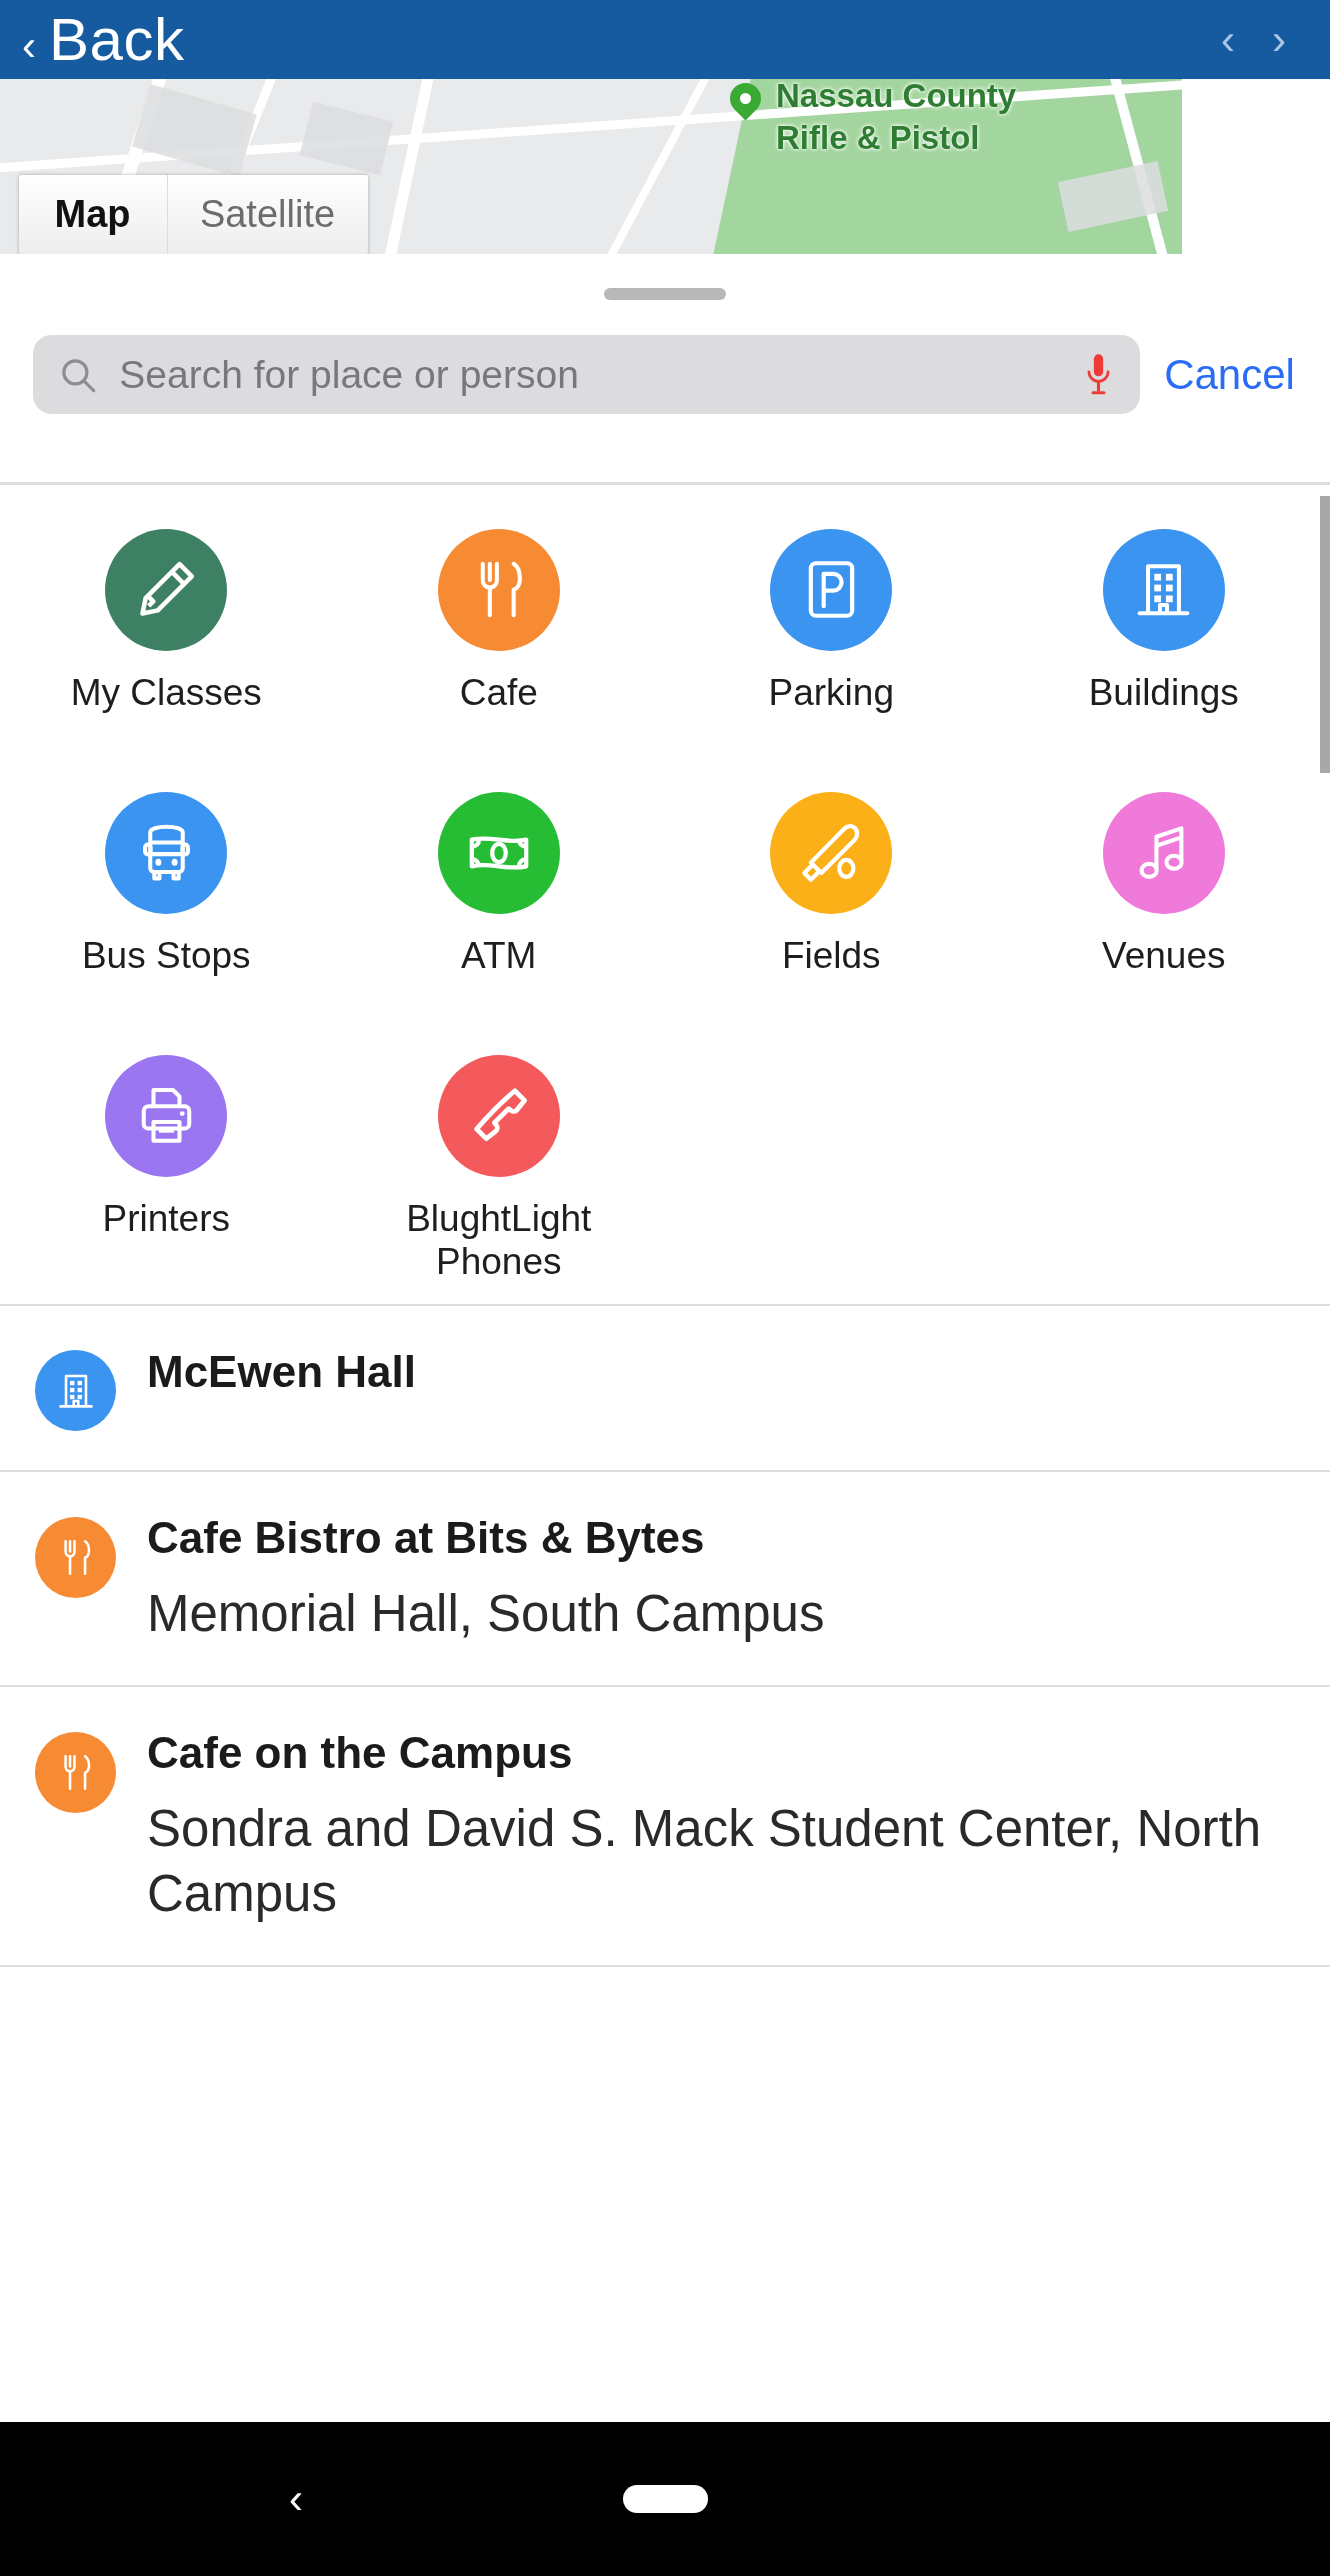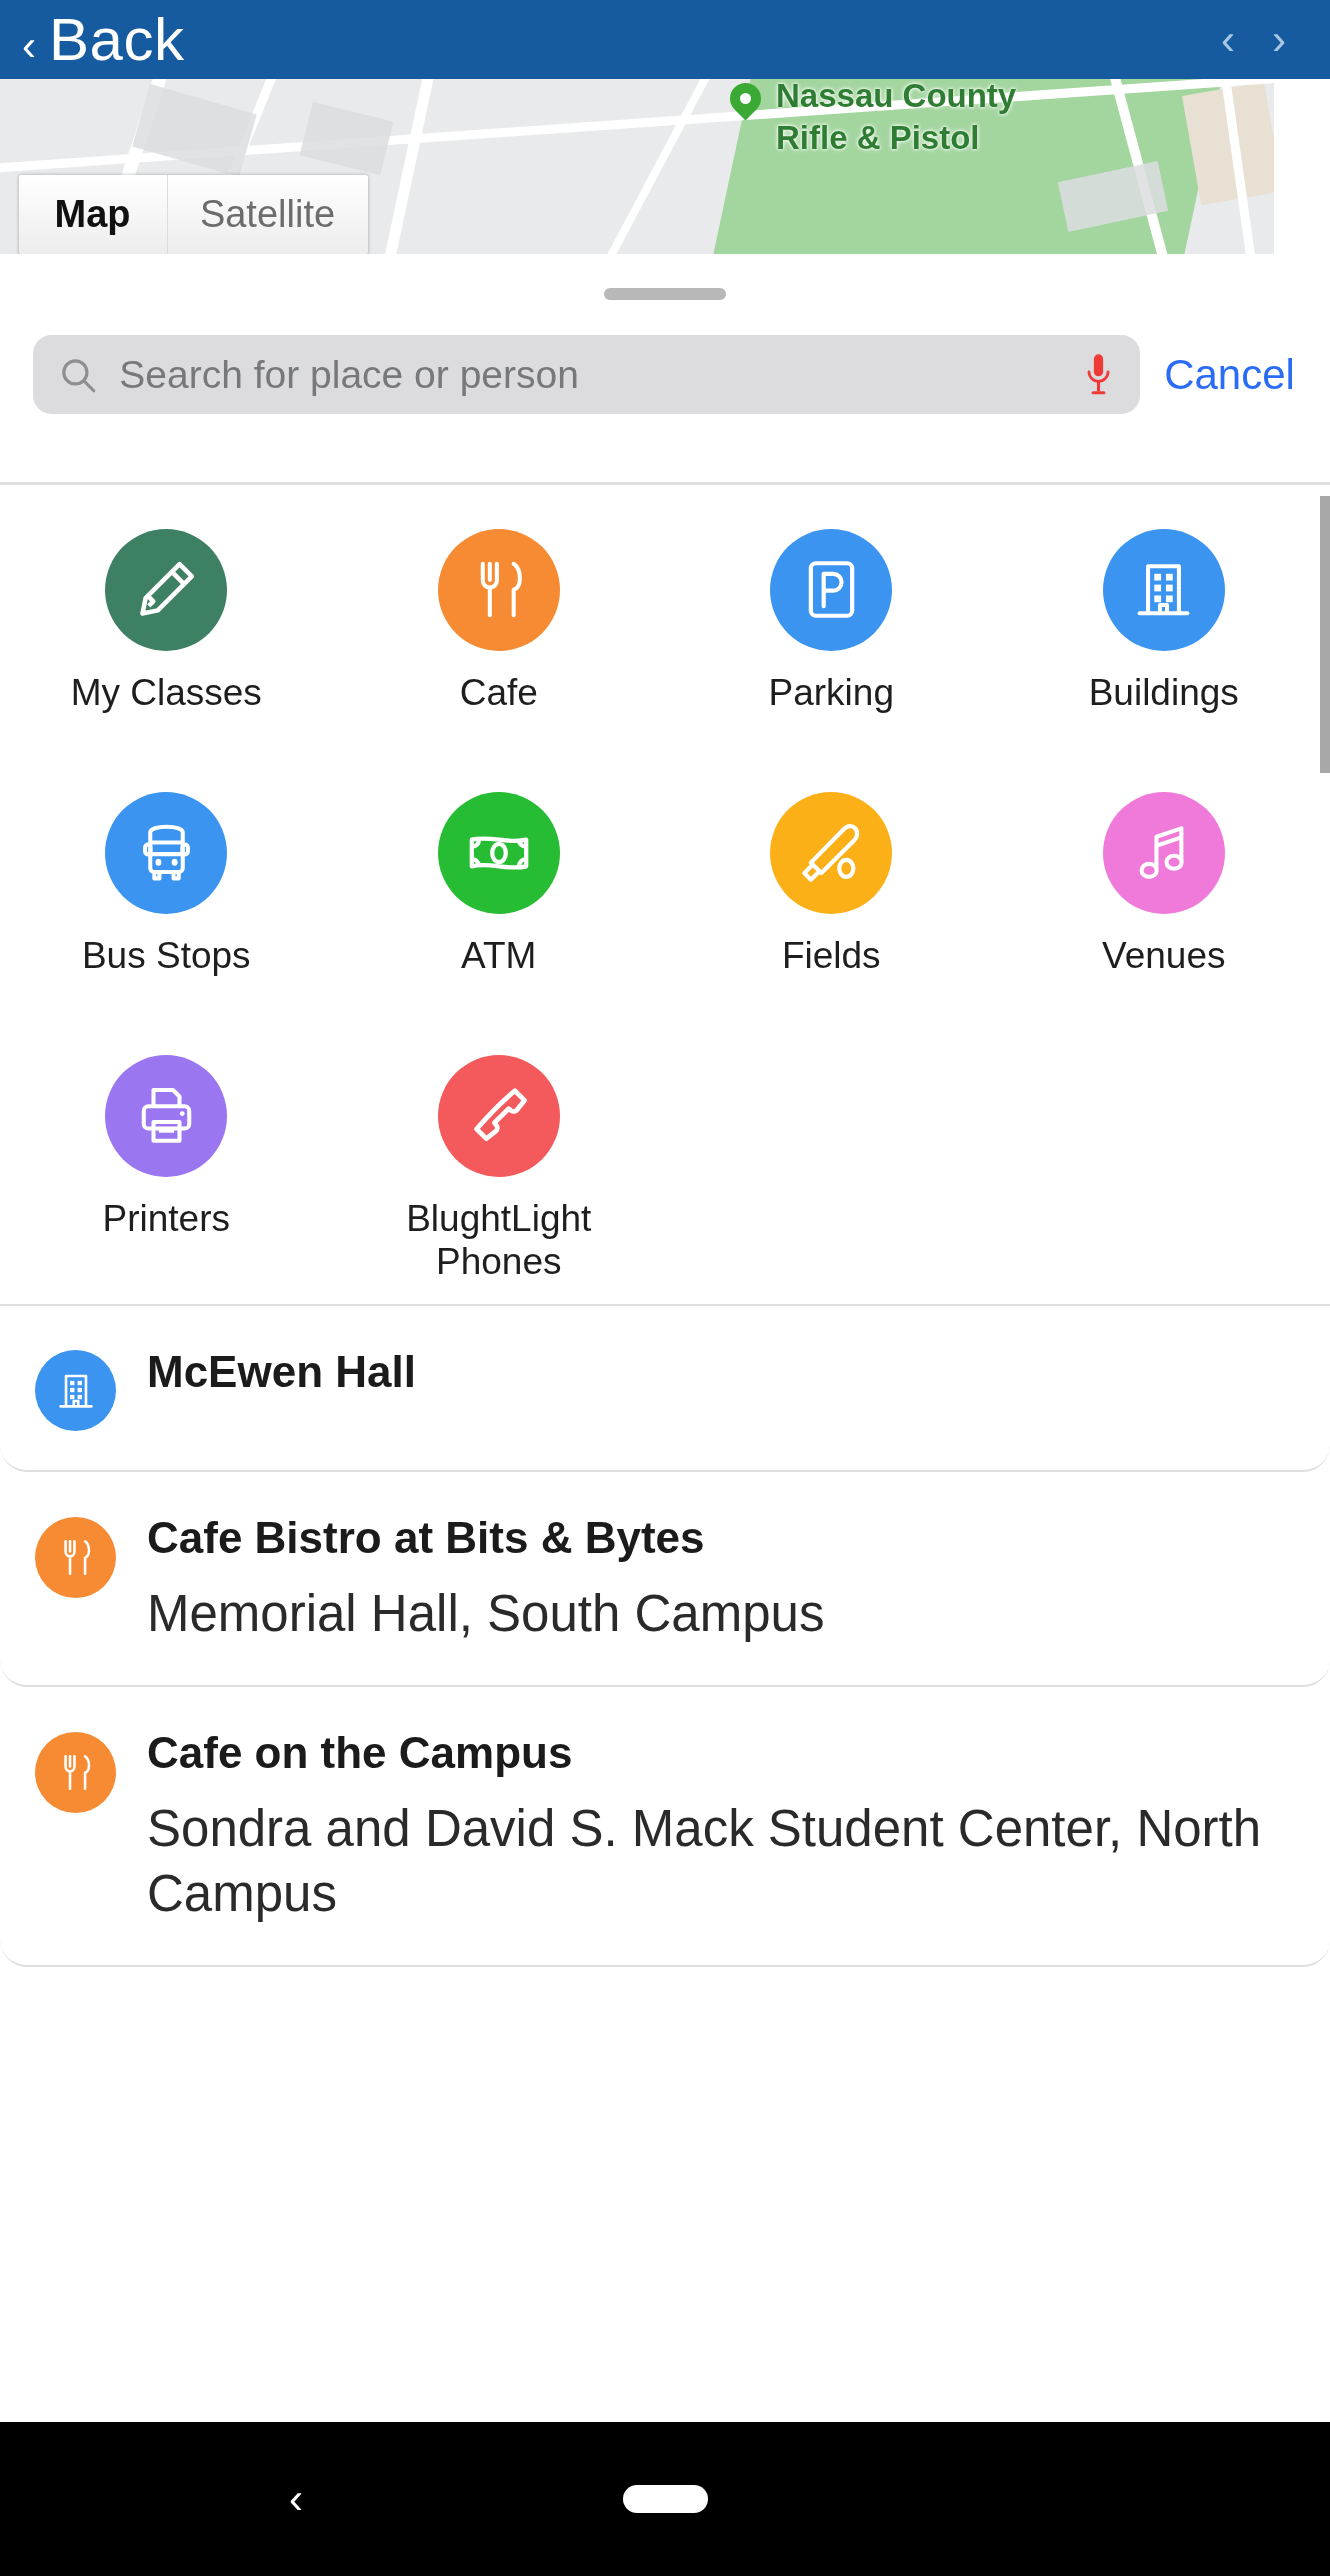--- a/index.html
+++ b/index.html
@@ -23,21 +23,21 @@
   .back-chevron { font-size: 42px; font-weight: 300; line-height: 1; color:#fff; }
   .back-label { font-size: 60px; font-weight: 400; letter-spacing: 0.5px; color:#fff; }
   .appbar-spacer { flex: 1 1 auto; }
   .nav-arrows { display: flex; align-items: center; gap: 37px; padding-right: 44px; }
   .nav-arrow {
     font-size: 42px; line-height: 1; color: #a9c6e2; font-weight: 300; cursor: pointer;
   }
 
   
   .map-strip {
-    position: absolute; top: 79px; left: 0; width: 1274px; height: 175px;
+    position: absolute; top: 79px; left: 0; width: 1182px; height: 175px;
     background: #e9eaeb; overflow: hidden;
   }
   .map-road { position: absolute; background: #ffffff; }
   .map-road.r1 { width: 13px; height: 369px; left: 111px; top: -55px; transform: rotate(18deg); }
   .map-road.r2 { width: 9.2px; height: 369px; left: 222px; top: -74px; transform: rotate(22deg); }
   .map-road.r3 { width: 11px; height: 369px; left: 397px; top: -65px; transform: rotate(12deg); }
   .map-road.r4 { width: 8.3px;  height: 369px; left: 647px; top: -83px; transform: rotate(28deg); }
   .map-road.r5 { width: 10.2px; height: 369px; left: 1145px; top: -55px; transform: rotate(-15deg); }
   .map-road.r6 { width: 9.2px; height: 369px; left: 1238px; top: -65px; transform: rotate(-8deg); }
   .map-road.h1 { width: 1385px; height: 9.2px; left: -18.5px; top: 37px; transform: rotate(-4deg); }
@@ -131,21 +131,21 @@
   .scroll-thumb {
     position: absolute; right: 0; top: 11px; width: 10.2px; height: 277px;
     background: #a8a8a8; cursor: pointer;
   }
 
   
   .results { border-top: 2.8px solid #dedede; }
   .result-row {
     display: flex; align-items: flex-start; gap: 31px;
     padding: 39px 33px 39px 35px;
-    border-bottom: 2.8px solid #dedede; cursor: pointer; border-radius: 27px;
+    border-bottom: 2.8px solid #dedede; cursor: pointer;
   }
   .result-icon {
     width: 81px; height: 81px; border-radius: 50%; flex: 0 0 auto;
     display: flex; align-items: center; justify-content: center; margin-top: 5.5px;
   }
   .result-text { display: flex; flex-direction: column; gap: 18.5px; padding-top: 1.8px; }
   .result-title { font-size: 44px; font-weight: 700; color: #1b1b1b; line-height: 1.12; }
   .result-sub { font-size: 51px; color: #2a2a2a; line-height: 1.28; }
 
   

